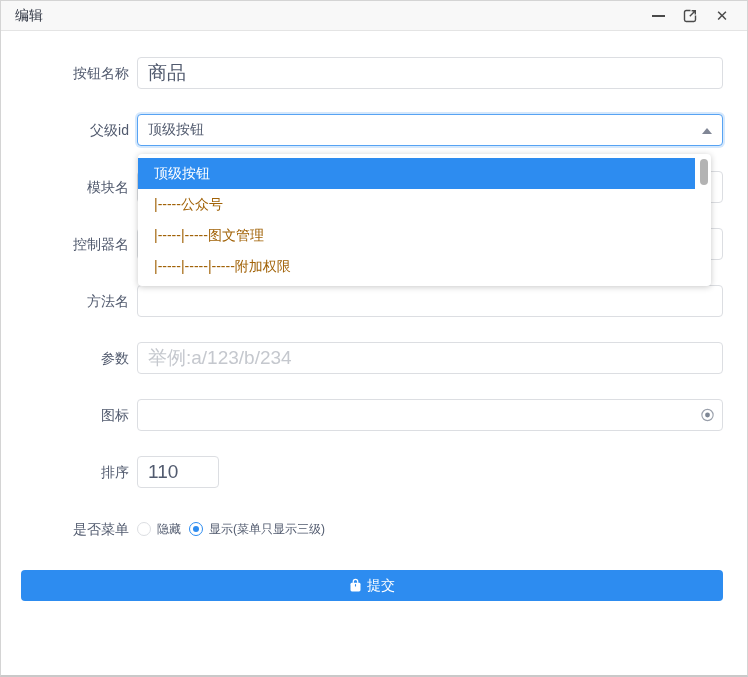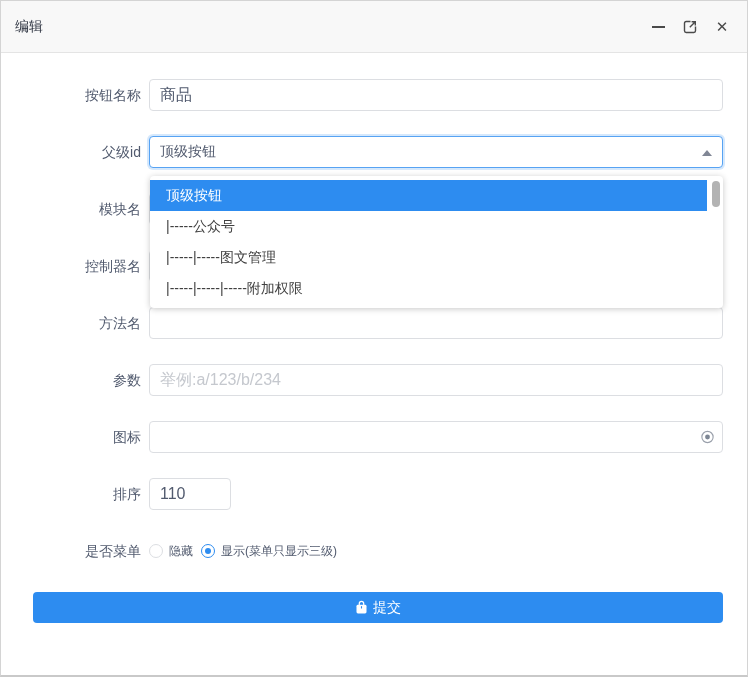--- a/index.html
+++ b/index.html
@@ -8,38 +8,38 @@
     font-family:"Liberation Sans","DejaVu Sans",sans-serif;
     font-size:14px; color:#515a6e; background:#fff;
   }
   .window {
     width:748px; height:677px;
     border:1px solid #d4d4d4; border-bottom:2px solid #c9c9c9;
     background:#fff; overflow:hidden; position:relative;
   }
   
   .titlebar {
-    height:52px; background:#f8f8f8; border-bottom:1px solid #e4e4e4;
+    height:30px; background:#f8f8f8; border-bottom:1px solid #e4e4e4;
     display:flex; align-items:center; padding:0 16px 0 14px;
   }
   .titlebar .title { color:#2f3542; font-size:14px; }
   .controls { margin-left:auto; display:flex; align-items:center; gap:14px; }
   .ctrl { background:none; border:none; width:18px; height:18px; display:flex;
           align-items:center; justify-content:center; cursor:pointer; padding:0; }
   .min-bar { display:block; width:13px; height:2px; background:#4a4a4a; }
   .close-glyph { font-size:15px; color:#4a4a4a; line-height:1; }
   
-  .content { padding:26px 24px 0 32px; }
+  .content { padding:26px 24px 0 20px; }
   .form-item { display:flex; align-items:center; margin-bottom:25px; height:32px; }
   .form-label { width:116px; flex:none; text-align:right; padding-right:8px;
                 color:#515a6e; font-size:14px; line-height:32px; }
   .form-field { flex:1; position:relative; height:32px; }
   .ivu-input {
     width:100%; height:32px; border:1px solid #dcdee2; border-radius:4px;
-    padding:0 10px; font-family:inherit; font-size:16px; color:#515a6e;
+    padding:0 10px; font-family:inherit; font-size:19px; color:#515a6e;
     background:#fff; outline:none; display:block;
   }
   .ivu-input::placeholder { color:#c5c8ce; }
   .ivu-input.small { width:82px; }
   .input-suffix { position:absolute; right:8px; top:50%; transform:translateY(-50%);
                   display:flex; align-items:center; }
   
   .select {
     height:32px; border:1px solid #57a3f3; border-radius:4px; background:#fff;
     box-shadow:0 0 0 2px rgba(45,140,240,.2);
@@ -50,21 +50,21 @@
   .caret-up { position:absolute; right:10px; top:50%; margin-top:-2px;
     width:0; height:0; border-left:5px solid transparent; border-right:5px solid transparent;
     border-bottom:6px solid #808695; }
   
   .dropdown {
     position:absolute; z-index:10; left:1px; top:40px; width:573px;
     background:#fff; border-radius:4px; padding:4px 0 4px 0;
     box-shadow:0 1px 6px rgba(0,0,0,.22);
   }
   .option { height:31px; line-height:31px; padding:0 16px; font-size:14px;
-            color:#404040; white-space:nowrap; cursor:pointer; }
+            color:#a16207; white-space:nowrap; cursor:pointer; }
   .option.selected { background:#2d8cf0; color:#fff; margin-right:16px; }
   .scroll-thumb { position:absolute; right:3px; top:5px; width:8px; height:26px;
                   background:#b3b3b3; border-radius:4px; cursor:pointer; }
   
   .radio-group { display:flex; align-items:center; }
   .radio-wrap { display:flex; align-items:center; margin-right:8px; cursor:pointer; }
   .radio-circle { width:14px; height:14px; border-radius:50%; border:1px solid #dcdee2;
                   background:#fff; position:relative; flex:none; }
   .radio-circle.checked { border-color:#2d8cf0; }
   .radio-circle.checked::after { content:""; position:absolute; left:3px; top:3px;

